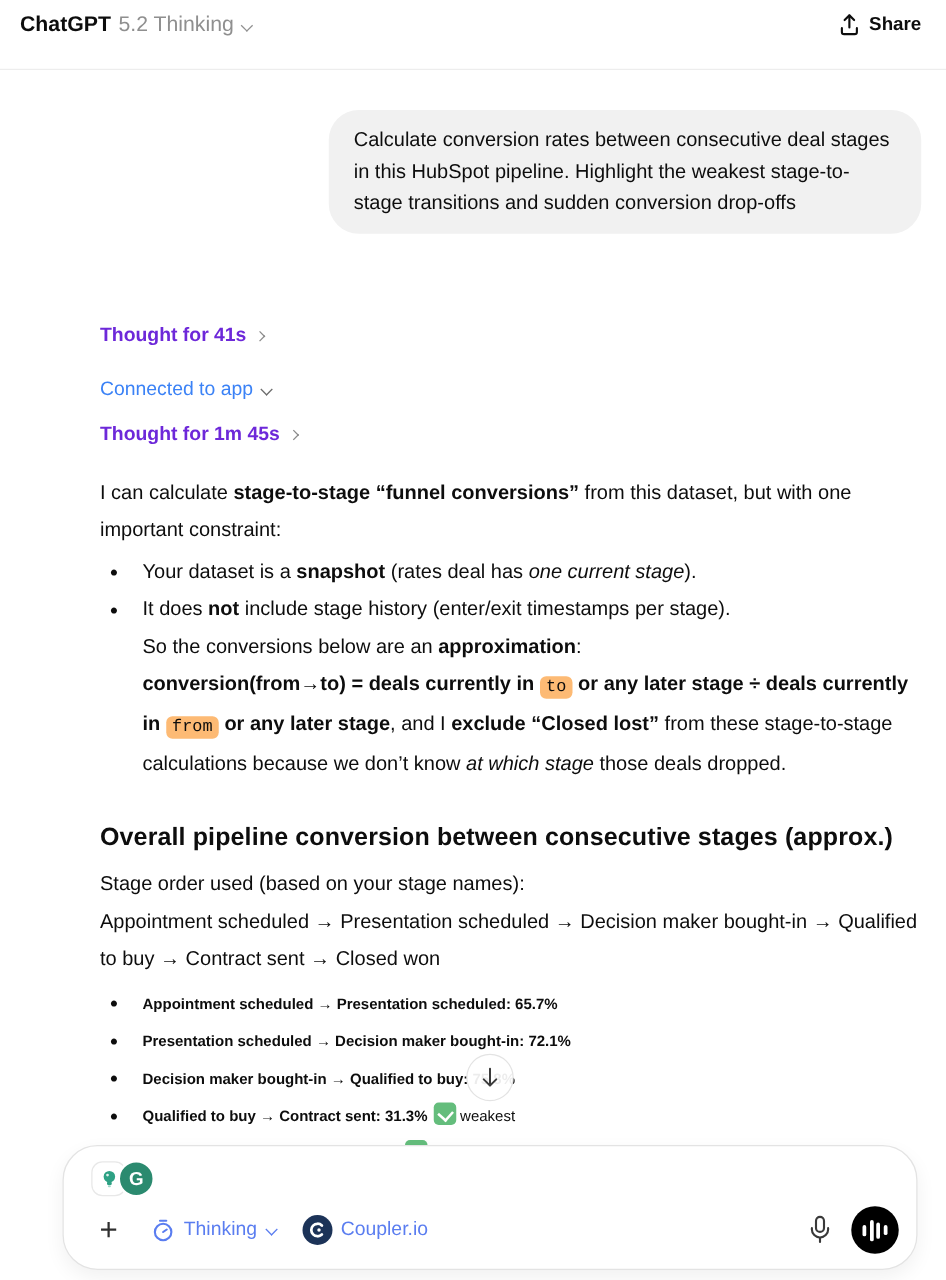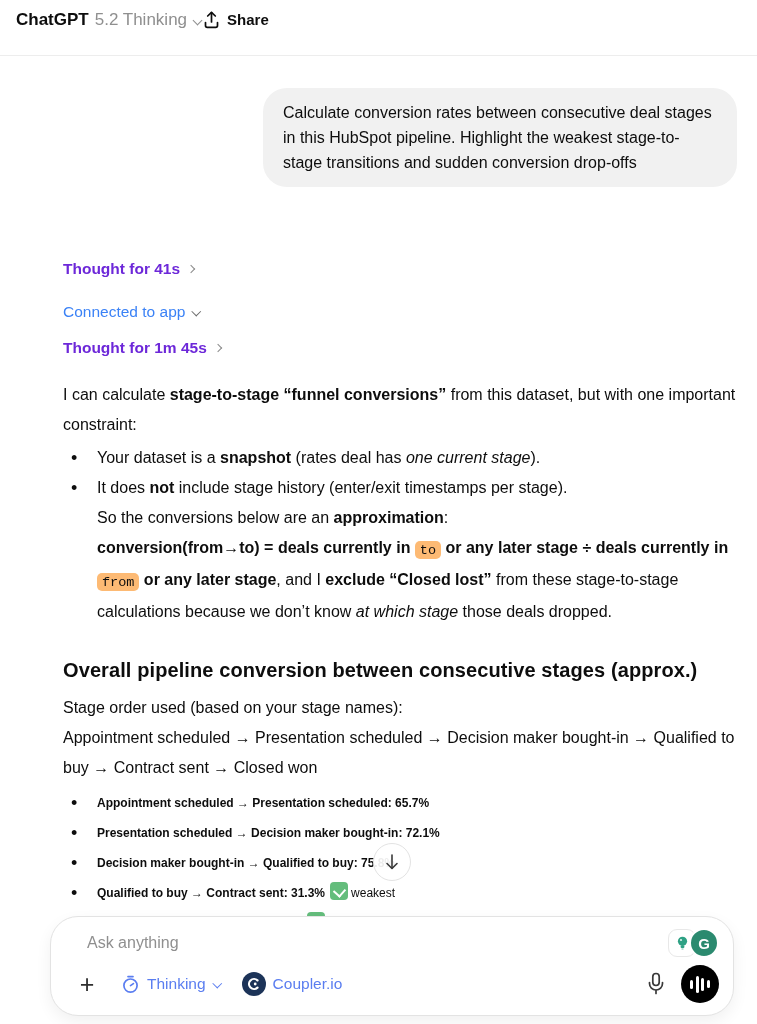--- a/index.html
+++ b/index.html
@@ -1,31 +1,31 @@
 <!DOCTYPE html>
 <html><head>
 <meta charset="utf-8">
 <style>
   * { margin:0; padding:0; box-sizing:border-box; }
   html,body { width:757px; height:1024px; background:#fff; overflow:hidden;
     font-family:"Liberation Sans","DejaVu Sans",sans-serif; color:#0d0d0d; position:relative; }
 
   
-  .header { height:56px; display:flex; align-items:center; justify-content:flex-start;
+  .header { height:56px; display:flex; align-items:center; justify-content:space-between;
     padding:0 20px 16px 16px; border-bottom:1px solid #ededed; background:#fff; position:relative; z-index:5; }
   .brand { display:flex; align-items:center; gap:6px; font-size:17px; cursor:pointer; }
   .brand .app { font-weight:700; }
   .brand .model { color:#8f8f8f; }
   .chev { display:inline-block; width:10px; height:10px; position:relative; }
   .chev::before { content:""; position:absolute; left:1px; top:2px; width:6px; height:6px;
     border-right:1.6px solid #8f8f8f; border-bottom:1.6px solid #8f8f8f; transform:rotate(45deg); }
   .share-btn { display:flex; align-items:center; gap:7px; font-size:15px; font-weight:700; cursor:pointer; }
 
   
-  .chat { padding:0 20px 0 63px; }
+  .chat { padding:0 20px 0 80px; }
   .user-row { display:flex; justify-content:flex-end; margin-top:32px; }
   .user-bubble { background:#f1f1f1; border-radius:24px; padding:12px 20px; max-width:474px;
     font-size:16px; line-height:25px; }
 
   .activity { margin-top:73px; }
   .activity-item { display:flex; align-items:center; gap:7px; cursor:pointer; }
   .thought { font-size:15.5px; font-weight:700; color:#6d28d9; margin-bottom:25px; }
   .thought:last-child { margin-bottom:0; }
   .connected { font-size:15.5px; color:#3b82f6; margin-bottom:18px; }
   .sm-chev-r, .sm-chev-d { width:9px; height:9px; position:relative; display:inline-block; }
@@ -157,21 +157,20 @@
 
 <div class="scroll-down">
   <svg width="16" height="18" viewBox="0 0 16 18" fill="none">
     <path d="M8 2 V15" stroke="#3a3a3a" stroke-width="1.6" stroke-linecap="round"></path>
     <path d="M3 10.5 L8 15.5 L13 10.5" stroke="#3a3a3a" stroke-width="1.6" stroke-linecap="round" stroke-linejoin="round"></path>
   </svg>
 </div>
 
 <div class="composer">
   <div class="composer-top">
-    <input class="ask-input" type="text" placeholder="Ask anything" style="">
     <div class="apps-badge">
       <div class="bulb-box">
         <svg width="15" height="17" viewBox="0 0 15 17" fill="none">
           <circle cx="7.5" cy="6.3" r="4.6" fill="#2ea184"></circle>
           <rect x="5.6" y="10.4" width="3.8" height="2.6" rx="1" fill="#2ea184"></rect>
           <rect x="6.3" y="13.2" width="2.4" height="1.6" rx="0.8" fill="#9fd8c8"></rect>
           <circle cx="6" cy="5" r="1.1" fill="#ffffff" opacity="0.85"></circle>
         </svg>
       </div>
       <div class="g-circle">G</div>

